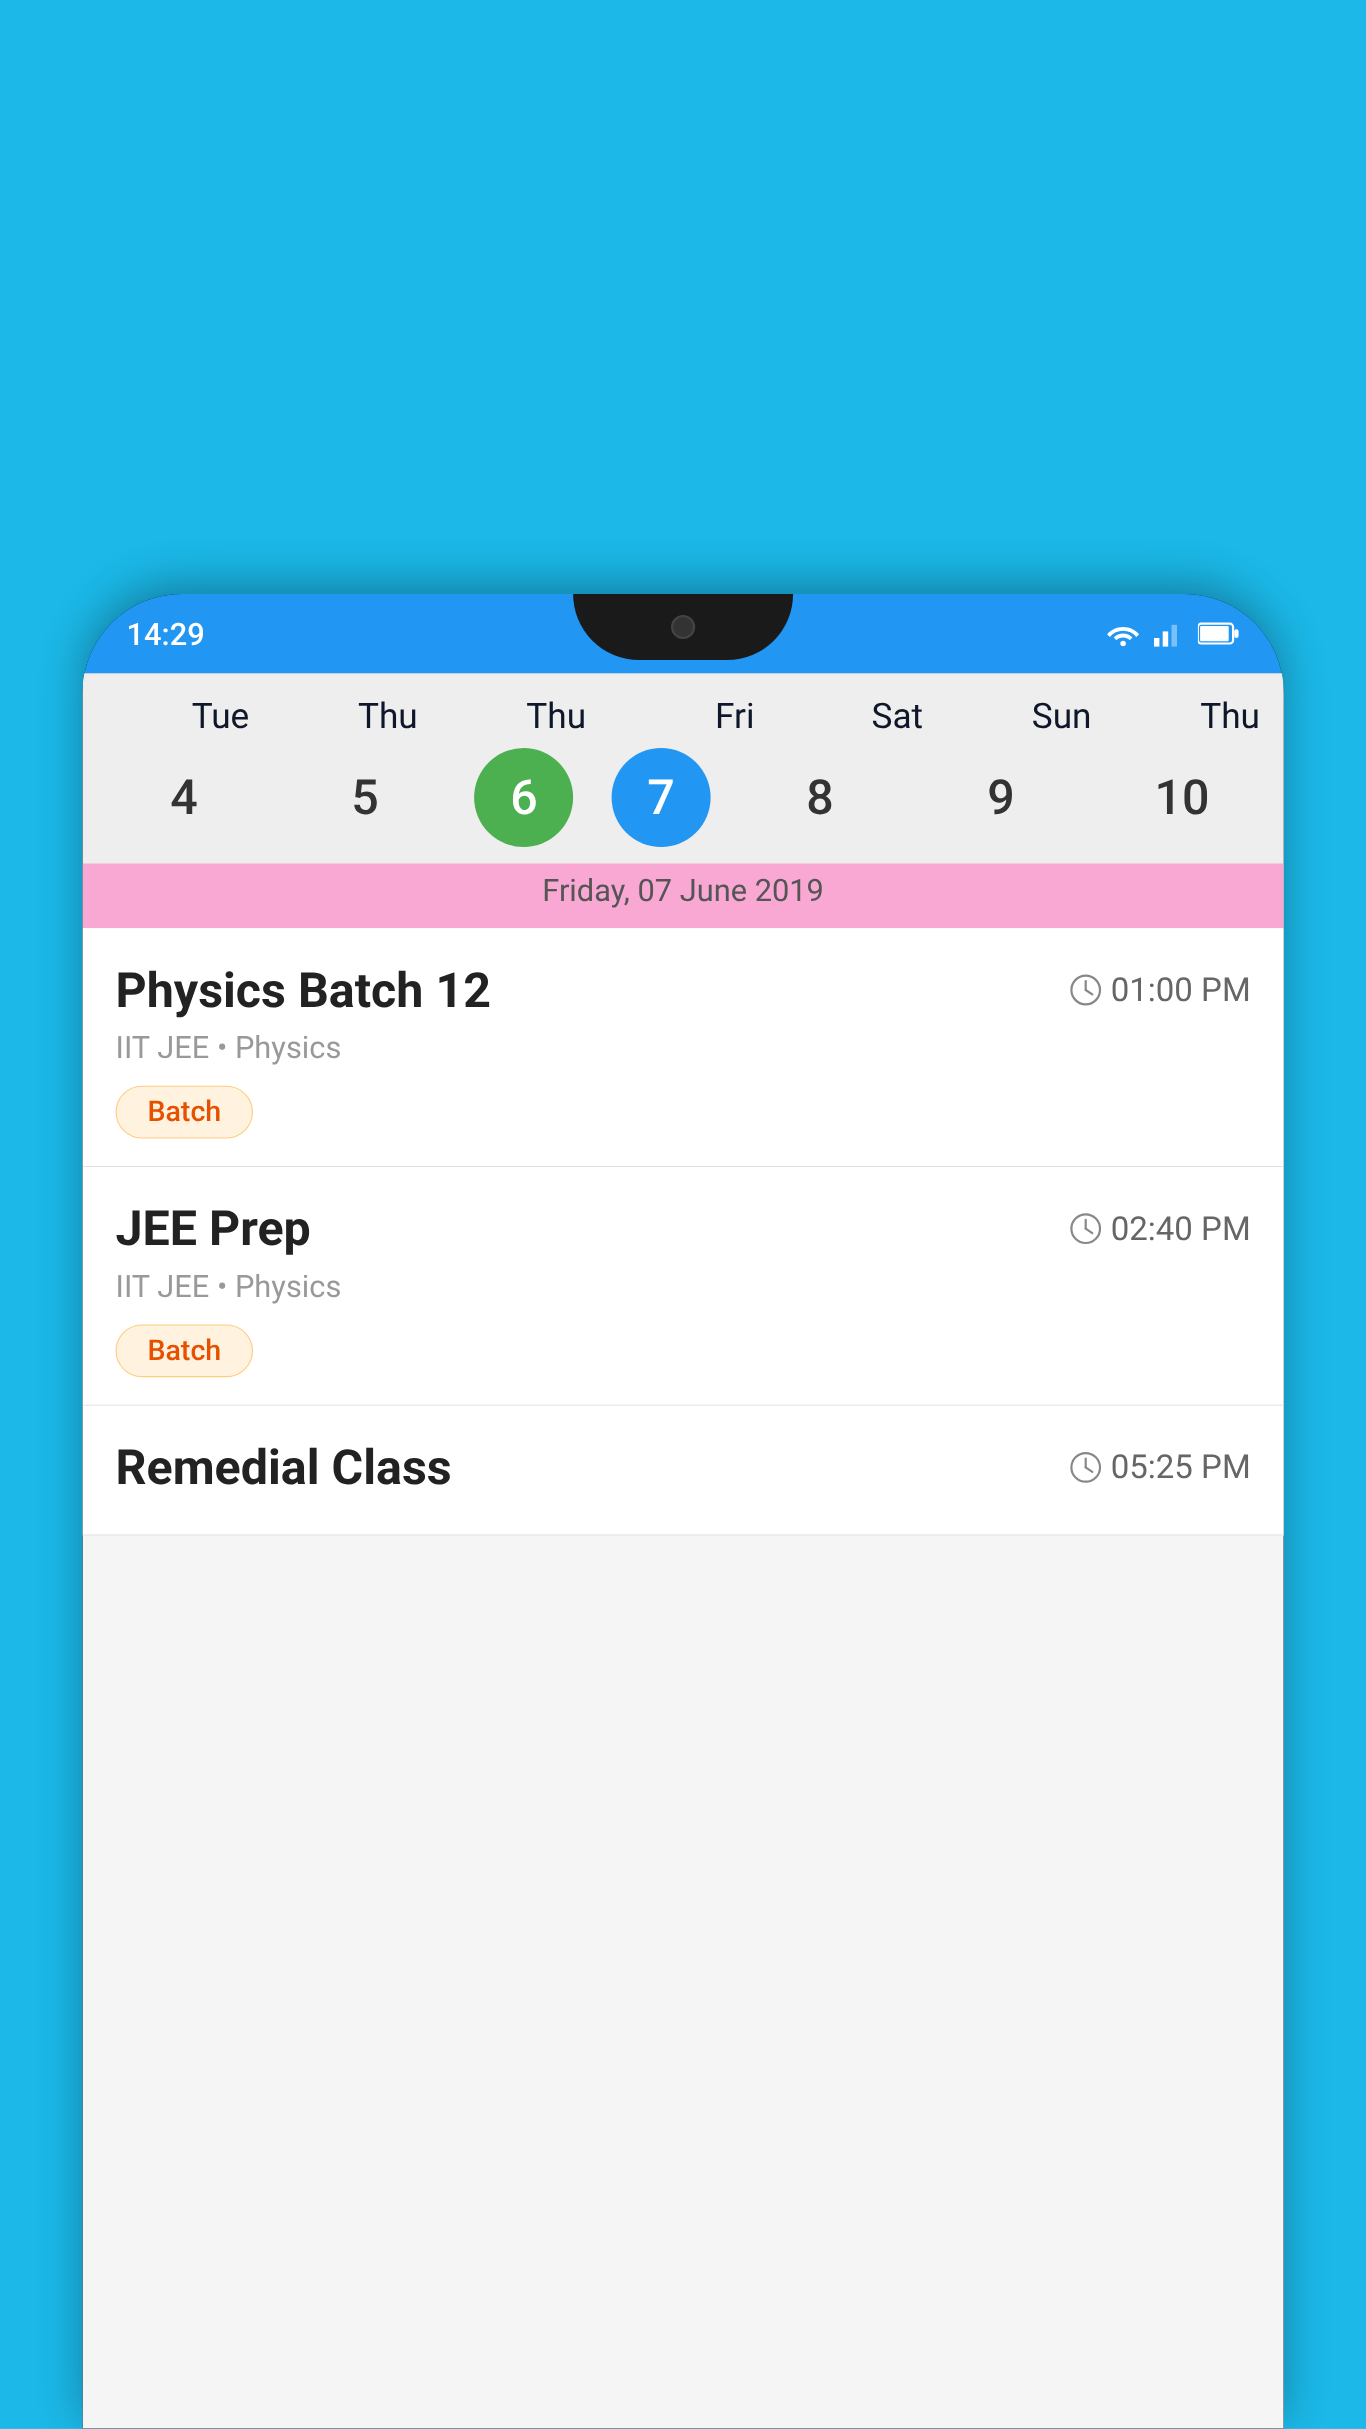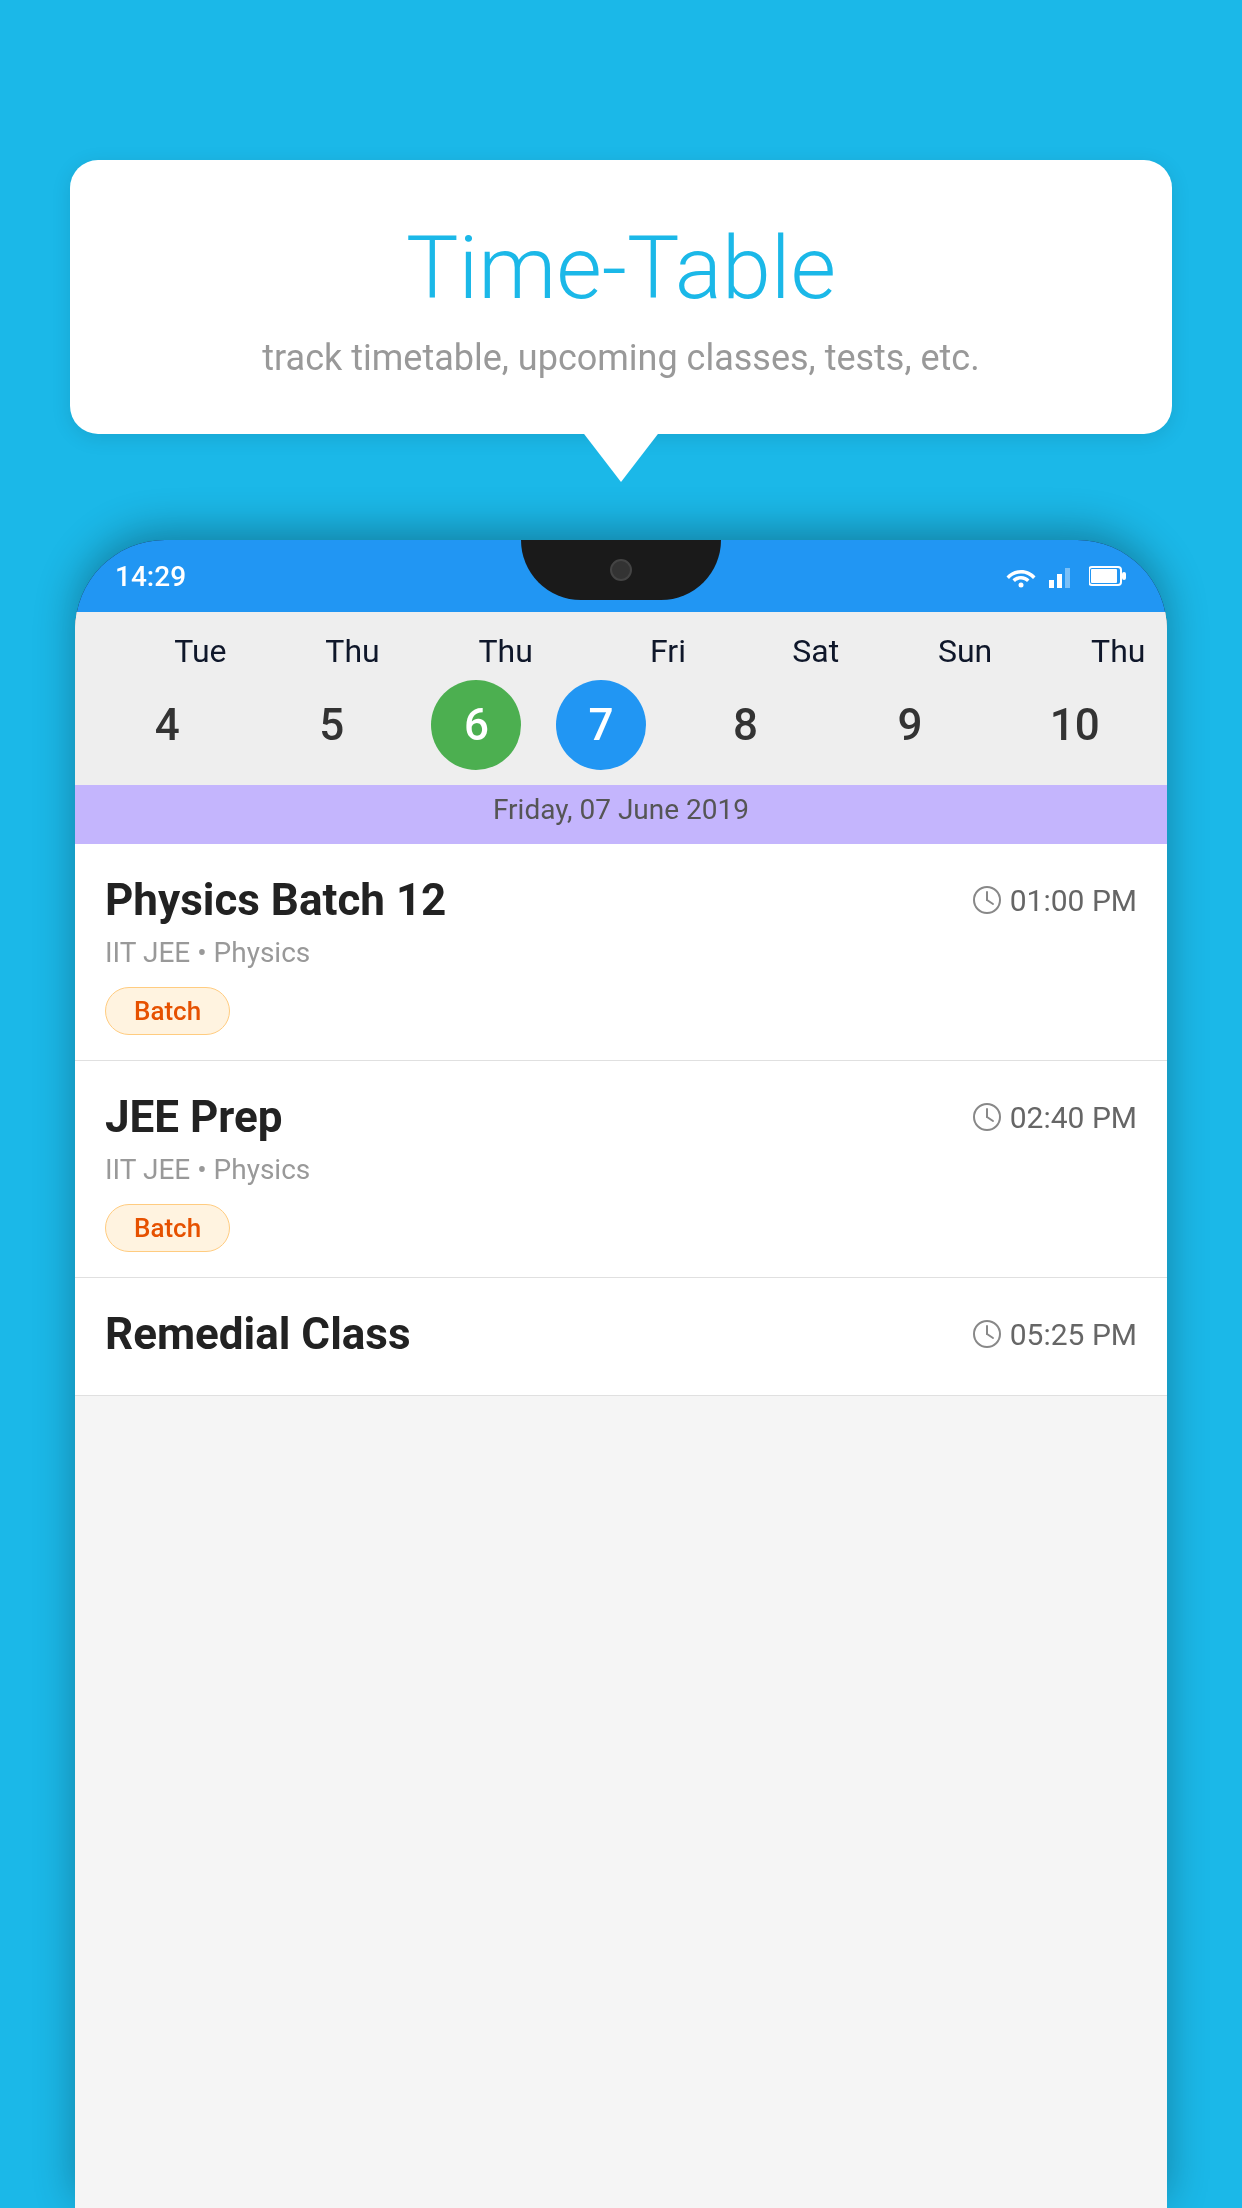--- a/index.html
+++ b/index.html
@@ -213,21 +213,21 @@
       border-radius: 50%;
       width: 90px;
       height: 90px;
     }
 
     .selected-date-label {
       text-align: center;
       font-size: 28px;
       color: #555;
       padding: 8px 0 18px;
-      background: #c4b5fd;
+      background: #f9a8d4;
     }
 
     
     .schedule-list {
       background: white;
     }
 
     .schedule-item {
       background: white;
       padding: 30px 30px 25px;
@@ -270,26 +270,20 @@
       padding: 8px 28px;
       font-size: 26px;
       font-weight: 500;
     }
   </style>
 </head>
 <body>
 
 <div style="width:1242px; height:2208px; background:#1BB8E8; position:relative; overflow:hidden;">
 
-  <div class="speech-bubble-container">
-    <div class="speech-bubble">
-      <div class="bubble-title">Time-Table</div>
-      <div class="bubble-subtitle">track timetable, upcoming classes, tests, etc.</div>
-    </div>
-  </div>
 
   <div class="phone-frame">
 
     <div class="phone-status-bar">
       <span class="status-time">14:29</span>
       <div class="notch">
         <div class="camera-dot"></div>
       </div>
       <div class="status-icons">
 

